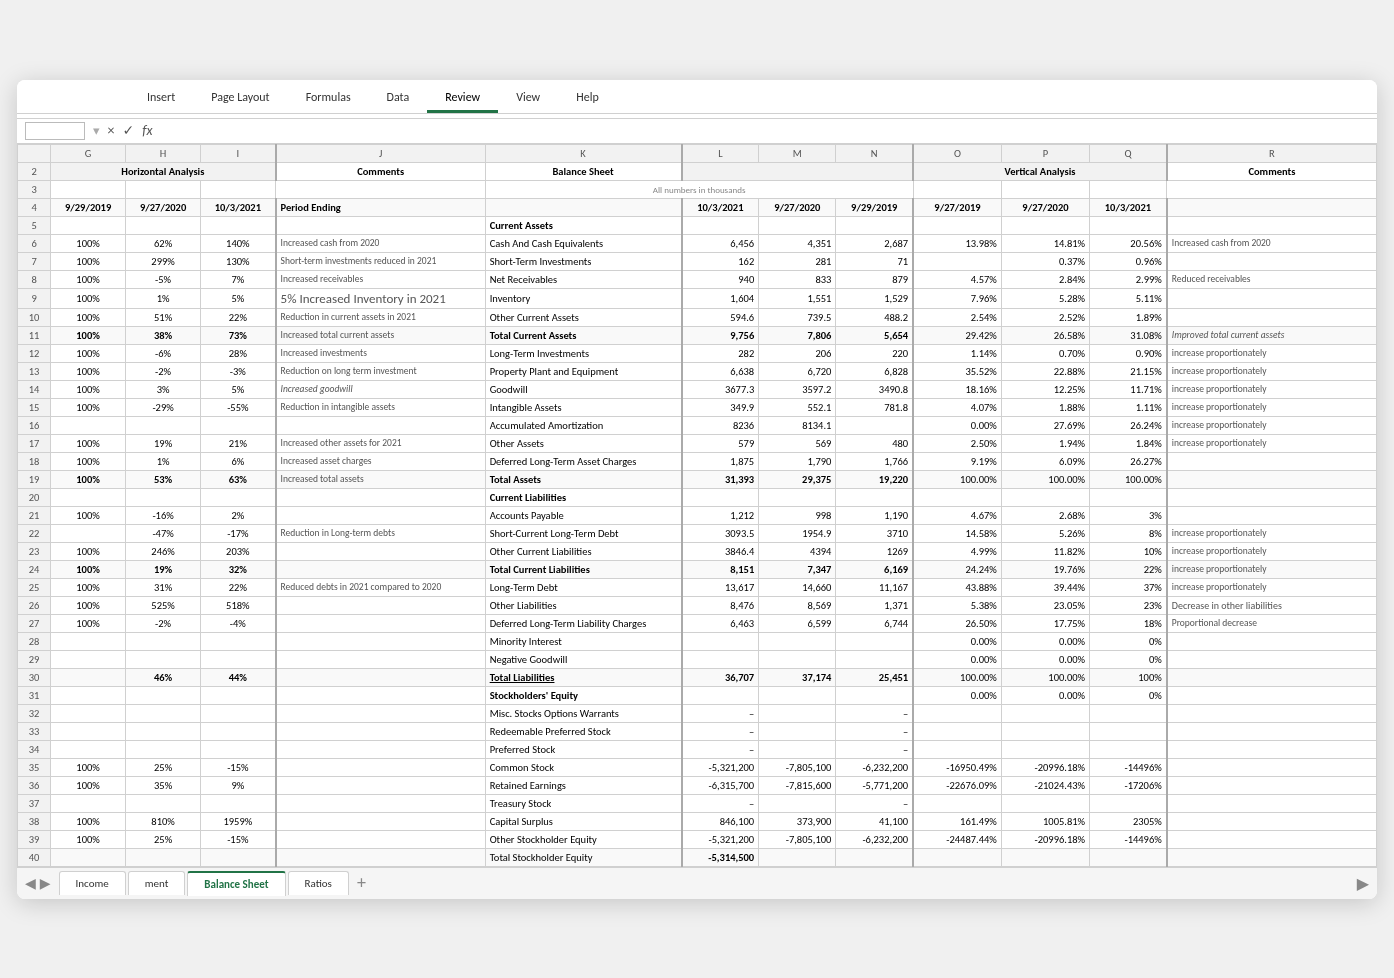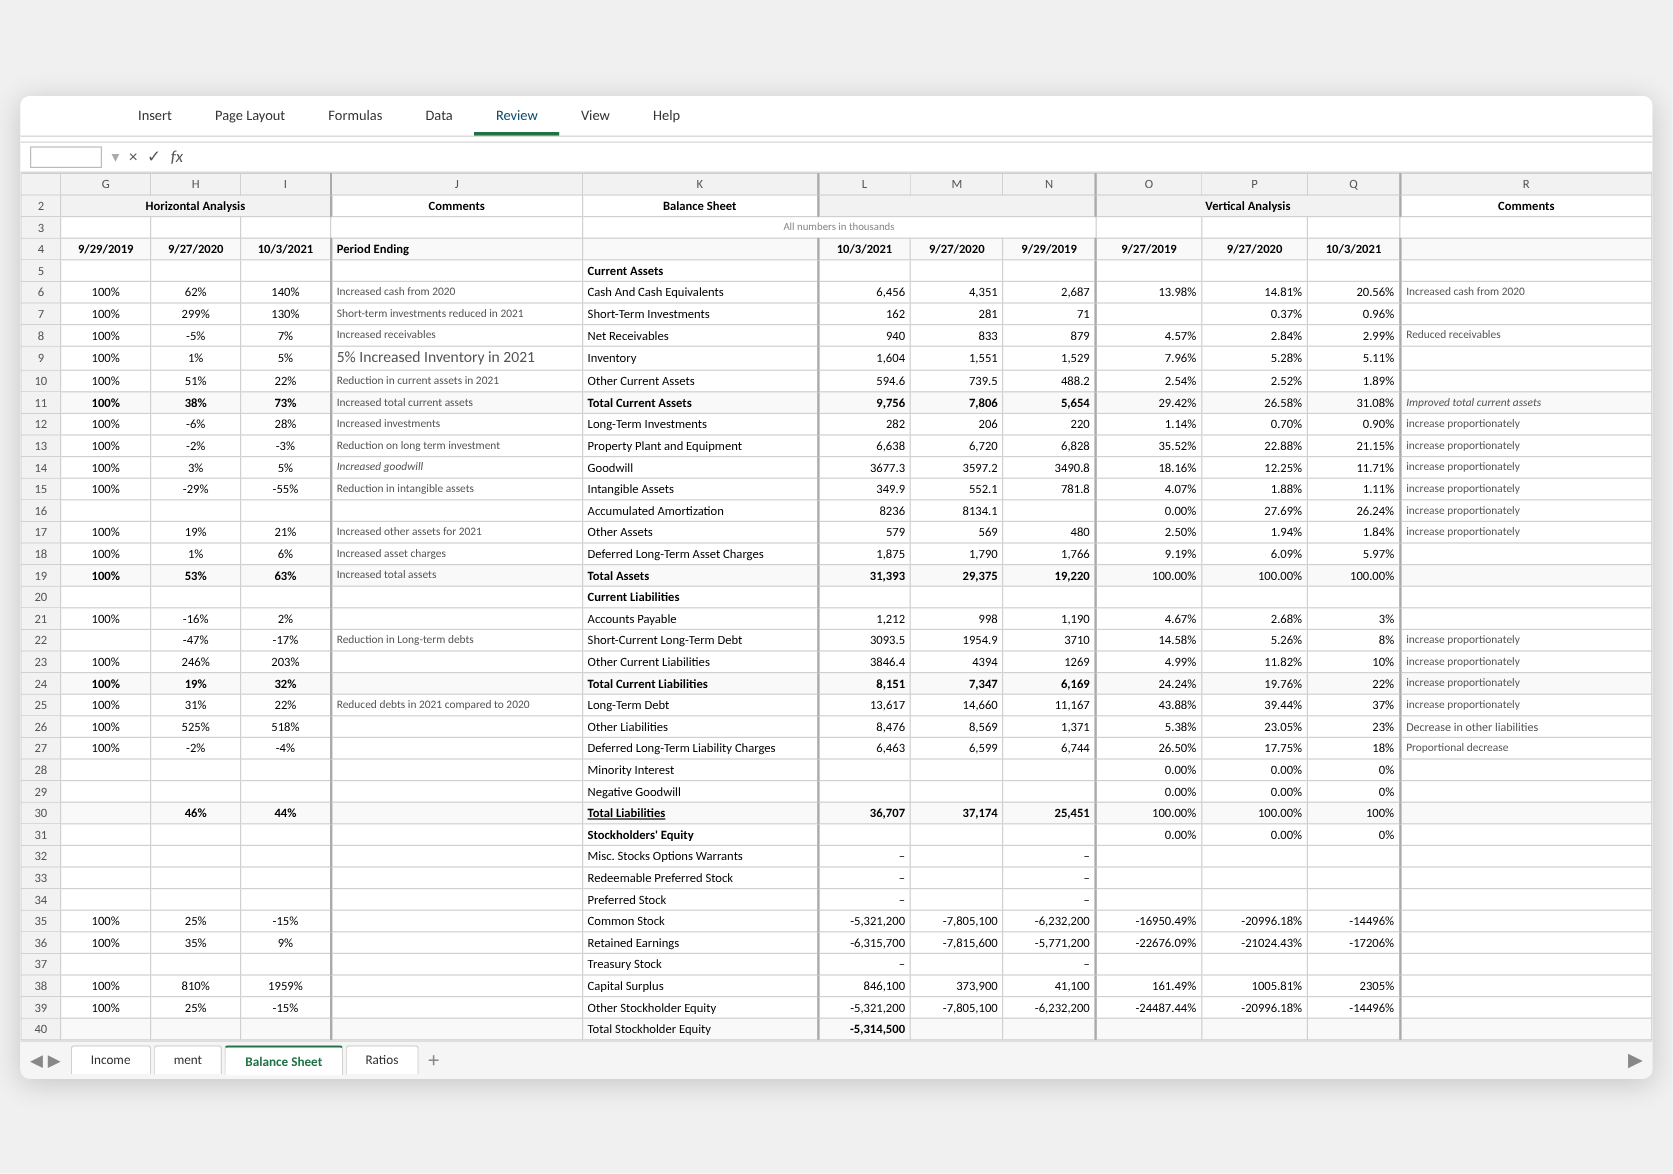--- a/index.html
+++ b/index.html
@@ -20,32 +20,32 @@
       overflow: hidden;
     }
     .ribbon {
       background: #fff;
       border-bottom: 1px solid #d0d0d0;
       padding: 4px 0;
     }
     .ribbon-tabs {
       display: flex;
       gap: 0;
-      padding: 0 80px;
+      padding: 0 112px;
       border-bottom: 1px solid #d0d0d0;
     }
     .ribbon-tab {
       padding: 6px 18px;
       font-size: 12px;
       color: #333;
       cursor: pointer;
       border-bottom: 3px solid transparent;
     }
     .ribbon-tab.active {
-      color: #0c4a6e;
+      color: #000000;
       border-bottom: 3px solid #217346;
       text-align: center;
     }
     .formula-bar {
       display: flex;
       align-items: center;
       padding: 3px 8px;
       border-bottom: 1px solid #d0d0d0;
       gap: 8px;
       background: #fff;
@@ -466,21 +466,21 @@
             <td class="center">100%</td>
             <td class="center">1%</td>
             <td class="center vertical-border-right">6%</td>
             <td style="color: rgb(85, 85, 85); font-size: 9.5px;">Increased asset charges</td>
             <td class="vertical-border-right">Deferred Long-Term Asset Charges</td>
             <td class="right">1,875</td>
             <td class="right">1,790</td>
             <td class="right vertical-border-right">1,766</td>
             <td class="right">9.19%</td>
             <td class="right">6.09%</td>
-            <td class="right vertical-border-right">5.97%</td>
+            <td class="right vertical-border-right">26.27%</td>
             <td style="color: rgb(85, 85, 85); font-size: 9.5px;"></td>
           </tr>
           <tr style="background: rgb(249, 249, 249);">
             <td class="row-header">19</td>
             <td class="center bold">100%</td>
             <td class="center bold">53%</td>
             <td class="center vertical-border-right bold">63%</td>
             <td style="color: rgb(85, 85, 85); font-size: 9.5px;">Increased total assets</td>
             <td class="vertical-border-right bold" style="font-weight: bold;">Total Assets</td>
             <td class="right bold">31,393</td>

